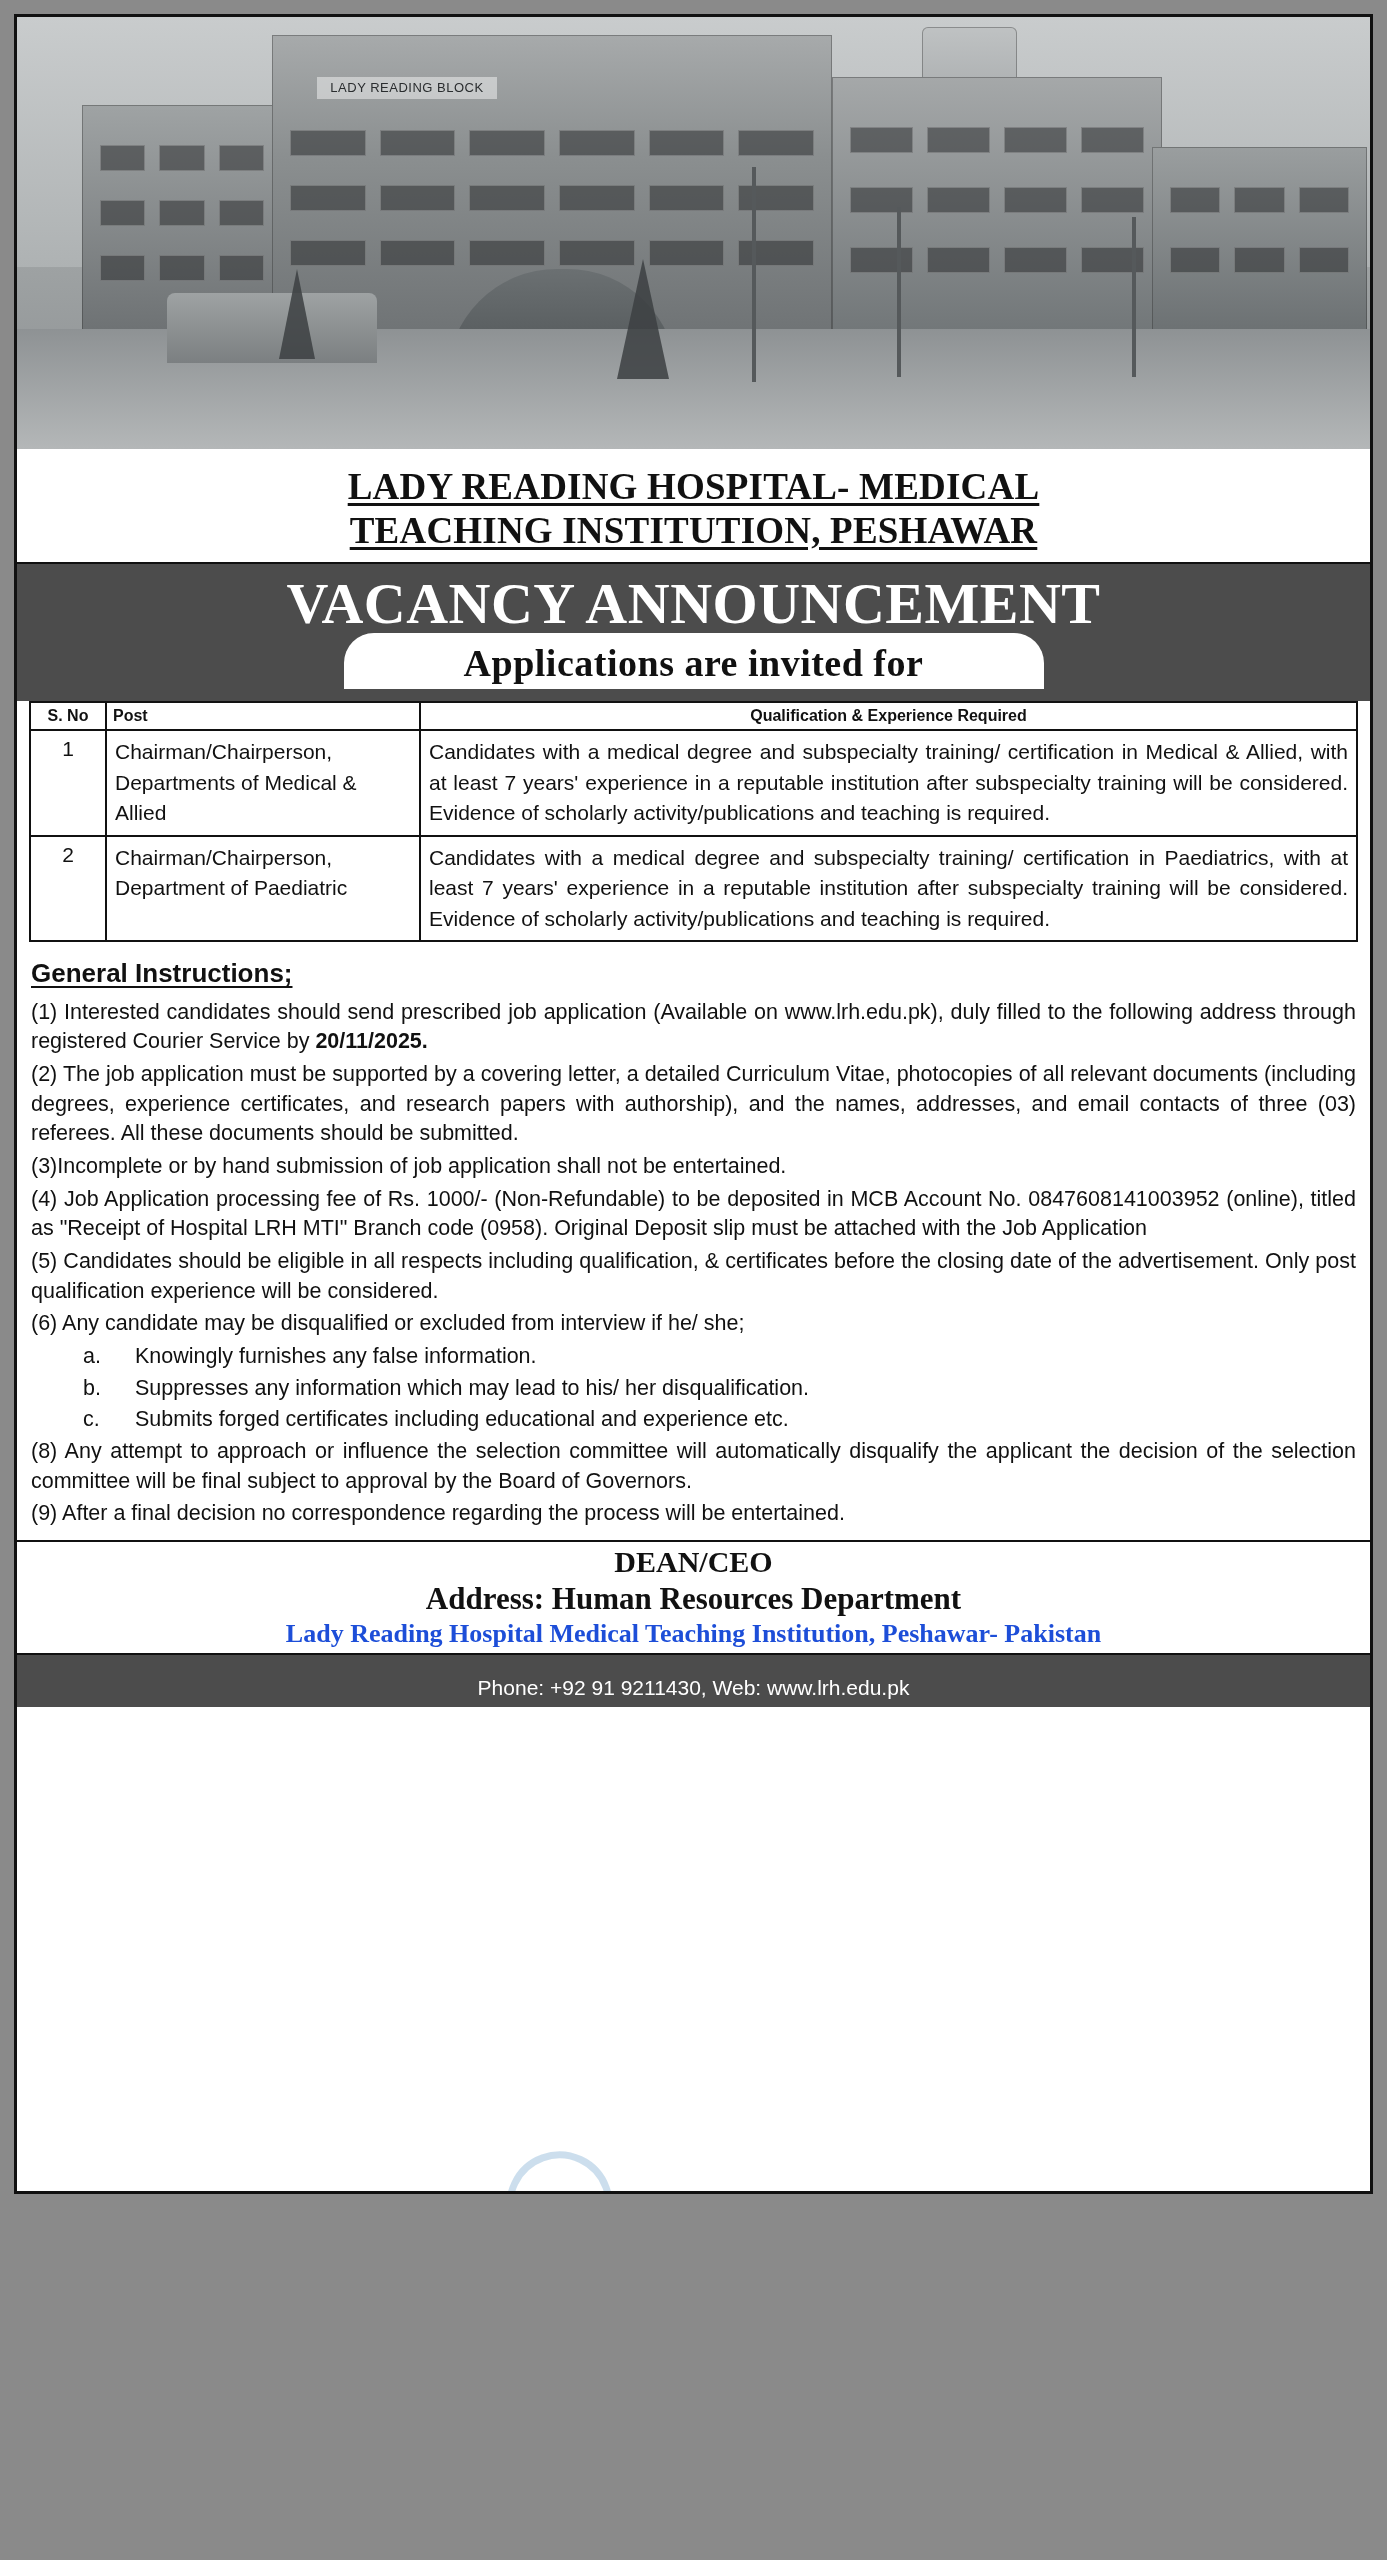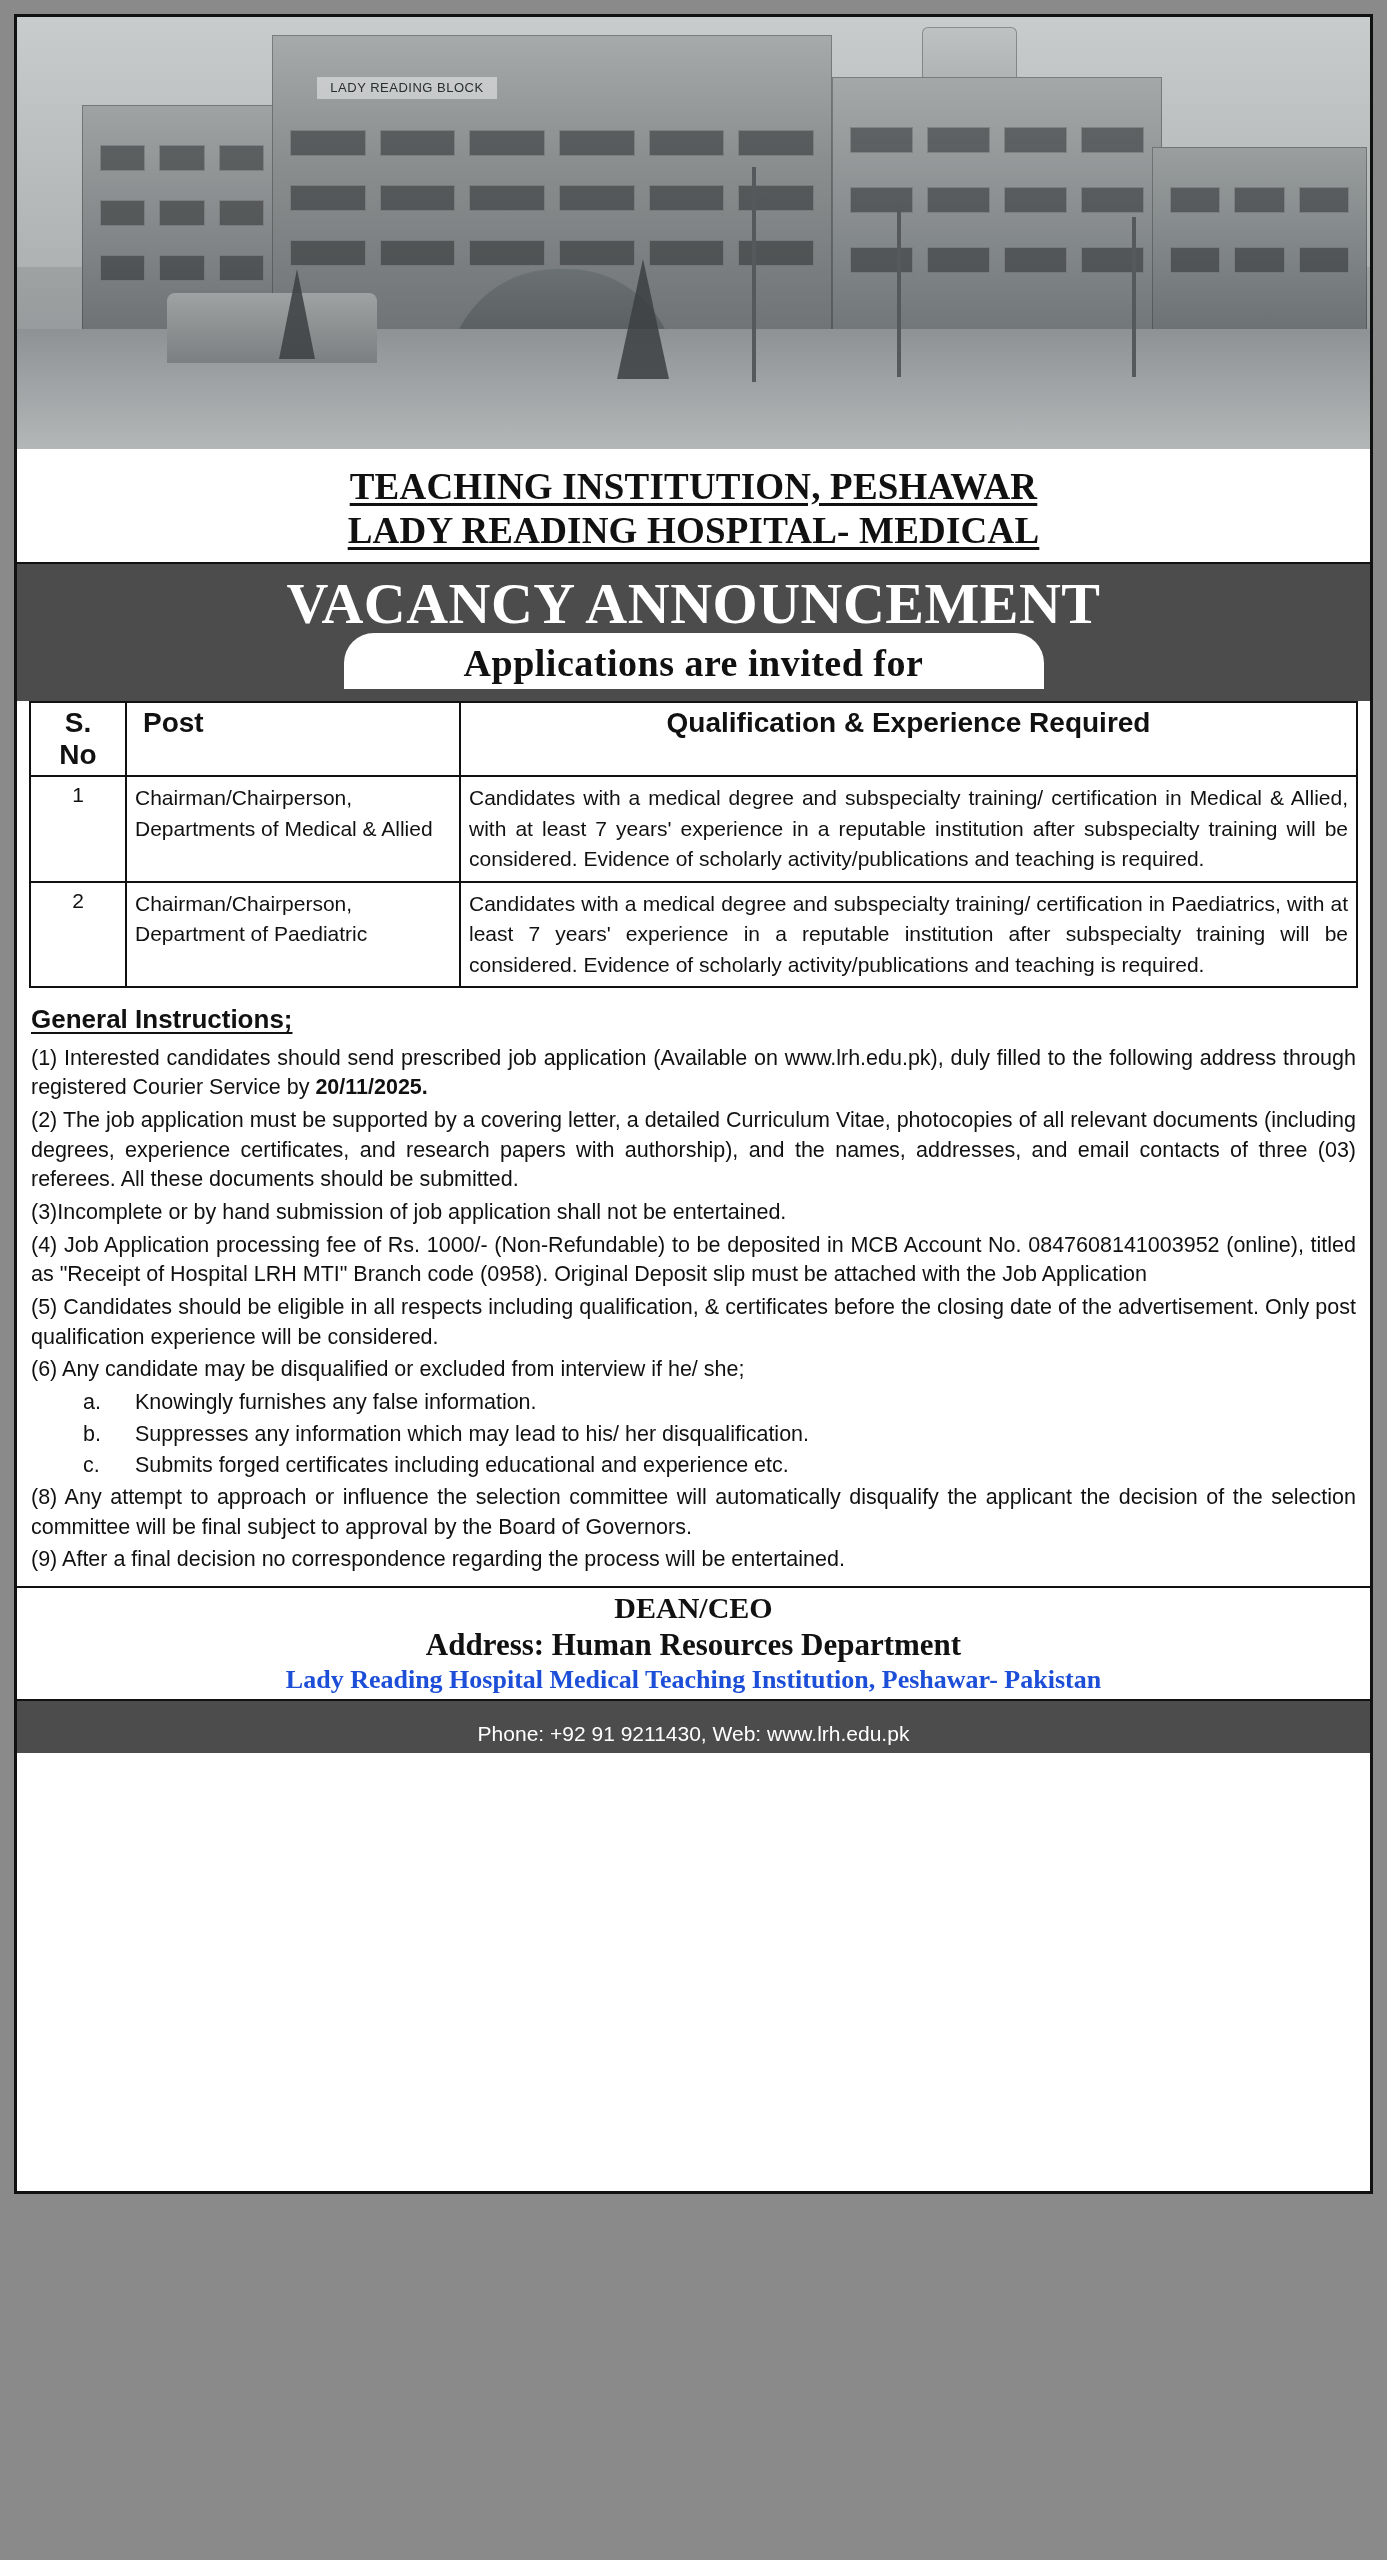--- a/index.html
+++ b/index.html
@@ -148,22 +148,22 @@
     color: #111;
   }
   table.vac th, table.vac td {
     border: 2px solid #111;
     padding: 6px 8px;
     vertical-align: top;
   }
   table.vac th {
     text-align: center;
     font-weight: bold;
-    font-size: 28px;
-    padding: 4px 16px;
+    font-size: 16px;
+    padding: 4px 6px;
   }
   th.c-sno { width: 62px; }
   th.c-post { width: 300px; }
   td.c-sno { text-align: center; }
   td.c-qual { text-align: justify; line-height: 1.45; }
   td.c-post { line-height: 1.45; }
 
   
   .instructions {
     padding: 10px 14px 4px;
@@ -365,22 +365,22 @@
       <div class="stair"></div>
       <div class="tree" style="left:600px; bottom:70px;"></div>
       <div class="tree" style="left:262px; bottom:90px; border-left-width:18px; border-right-width:18px; border-bottom-width:90px;"></div>
       <div class="pole" style="left:735px; top:150px; height:215px;"></div>
       <div class="pole" style="left:880px; top:190px; height:170px;"></div>
       <div class="pole" style="left:1115px; top:200px; height:160px;"></div>
     </div>
 
     <div class="title-band">
       <h1>
+        <span class="title-line title-underline">LADY READING HOSPITAL- MEDICAL</span>
         <span class="title-line title-underline">TEACHING INSTITUTION, PESHAWAR</span>
-        <span class="title-line title-underline">LADY READING HOSPITAL- MEDICAL</span>
       </h1>
     </div>
 
     <div class="vacancy-band">
       <div>VACANCY ANNOUNCEMENT</div>
       <div class="invited">Applications are invited for</div>
     </div>
 
     <table class="vac">
       <thead>

